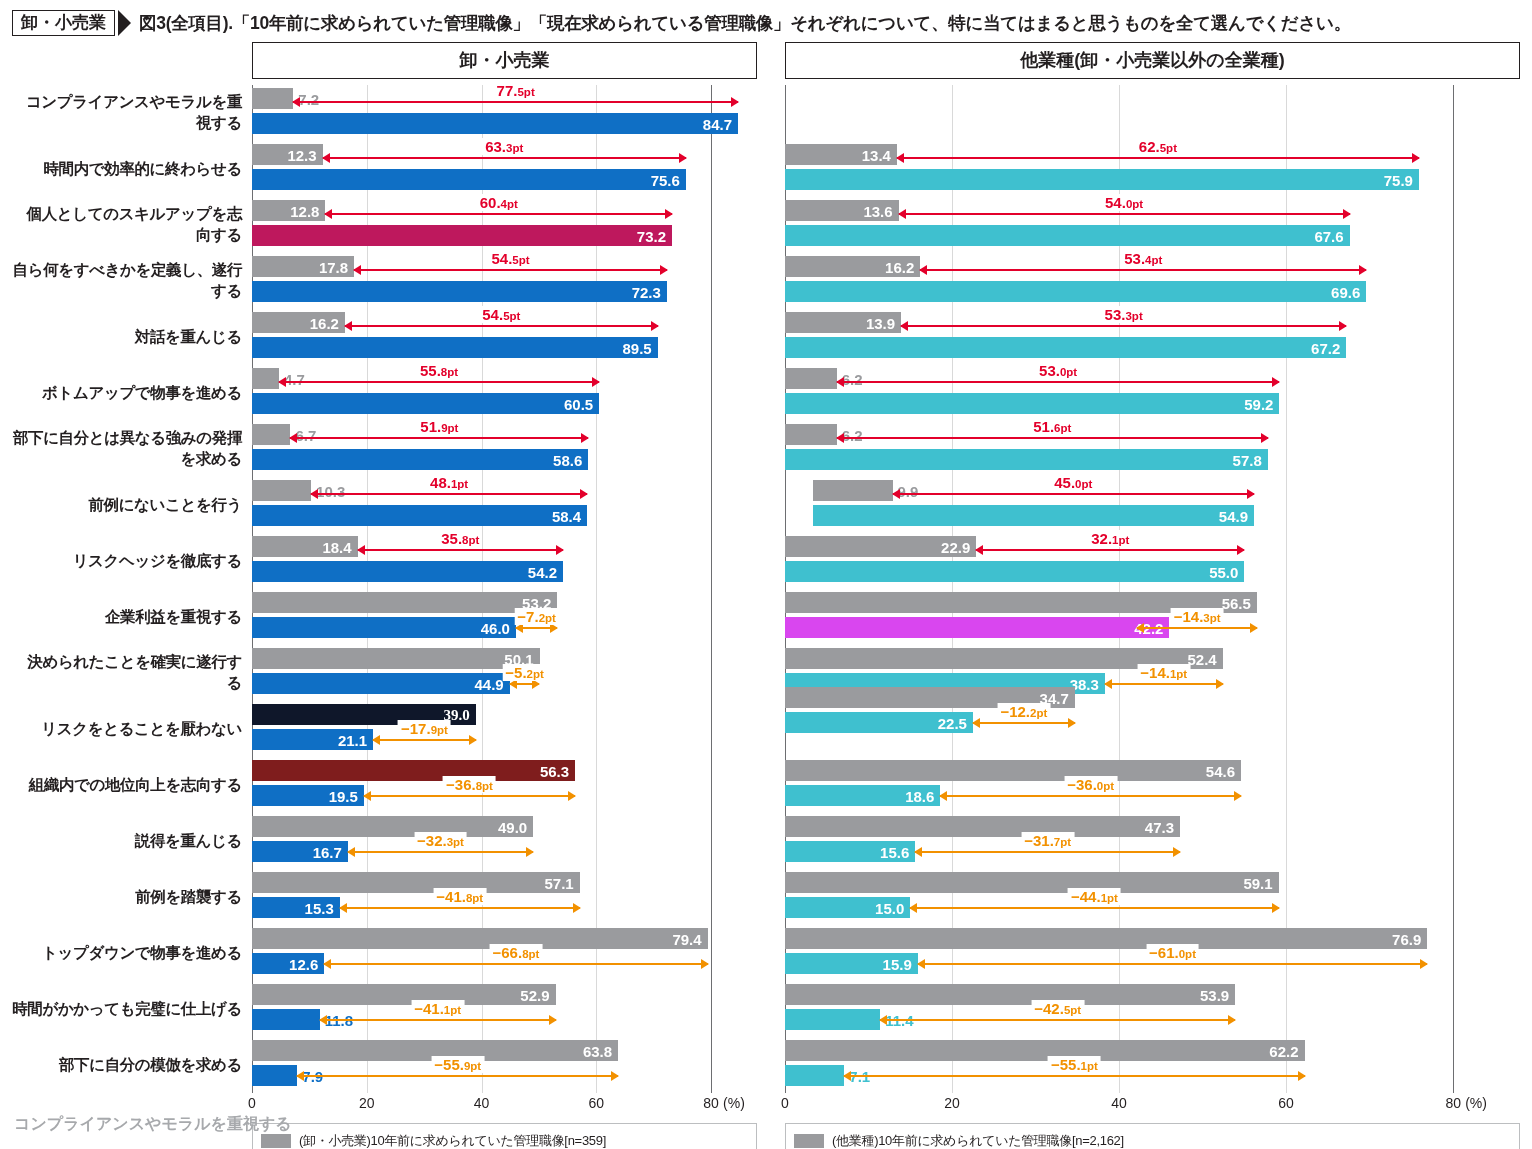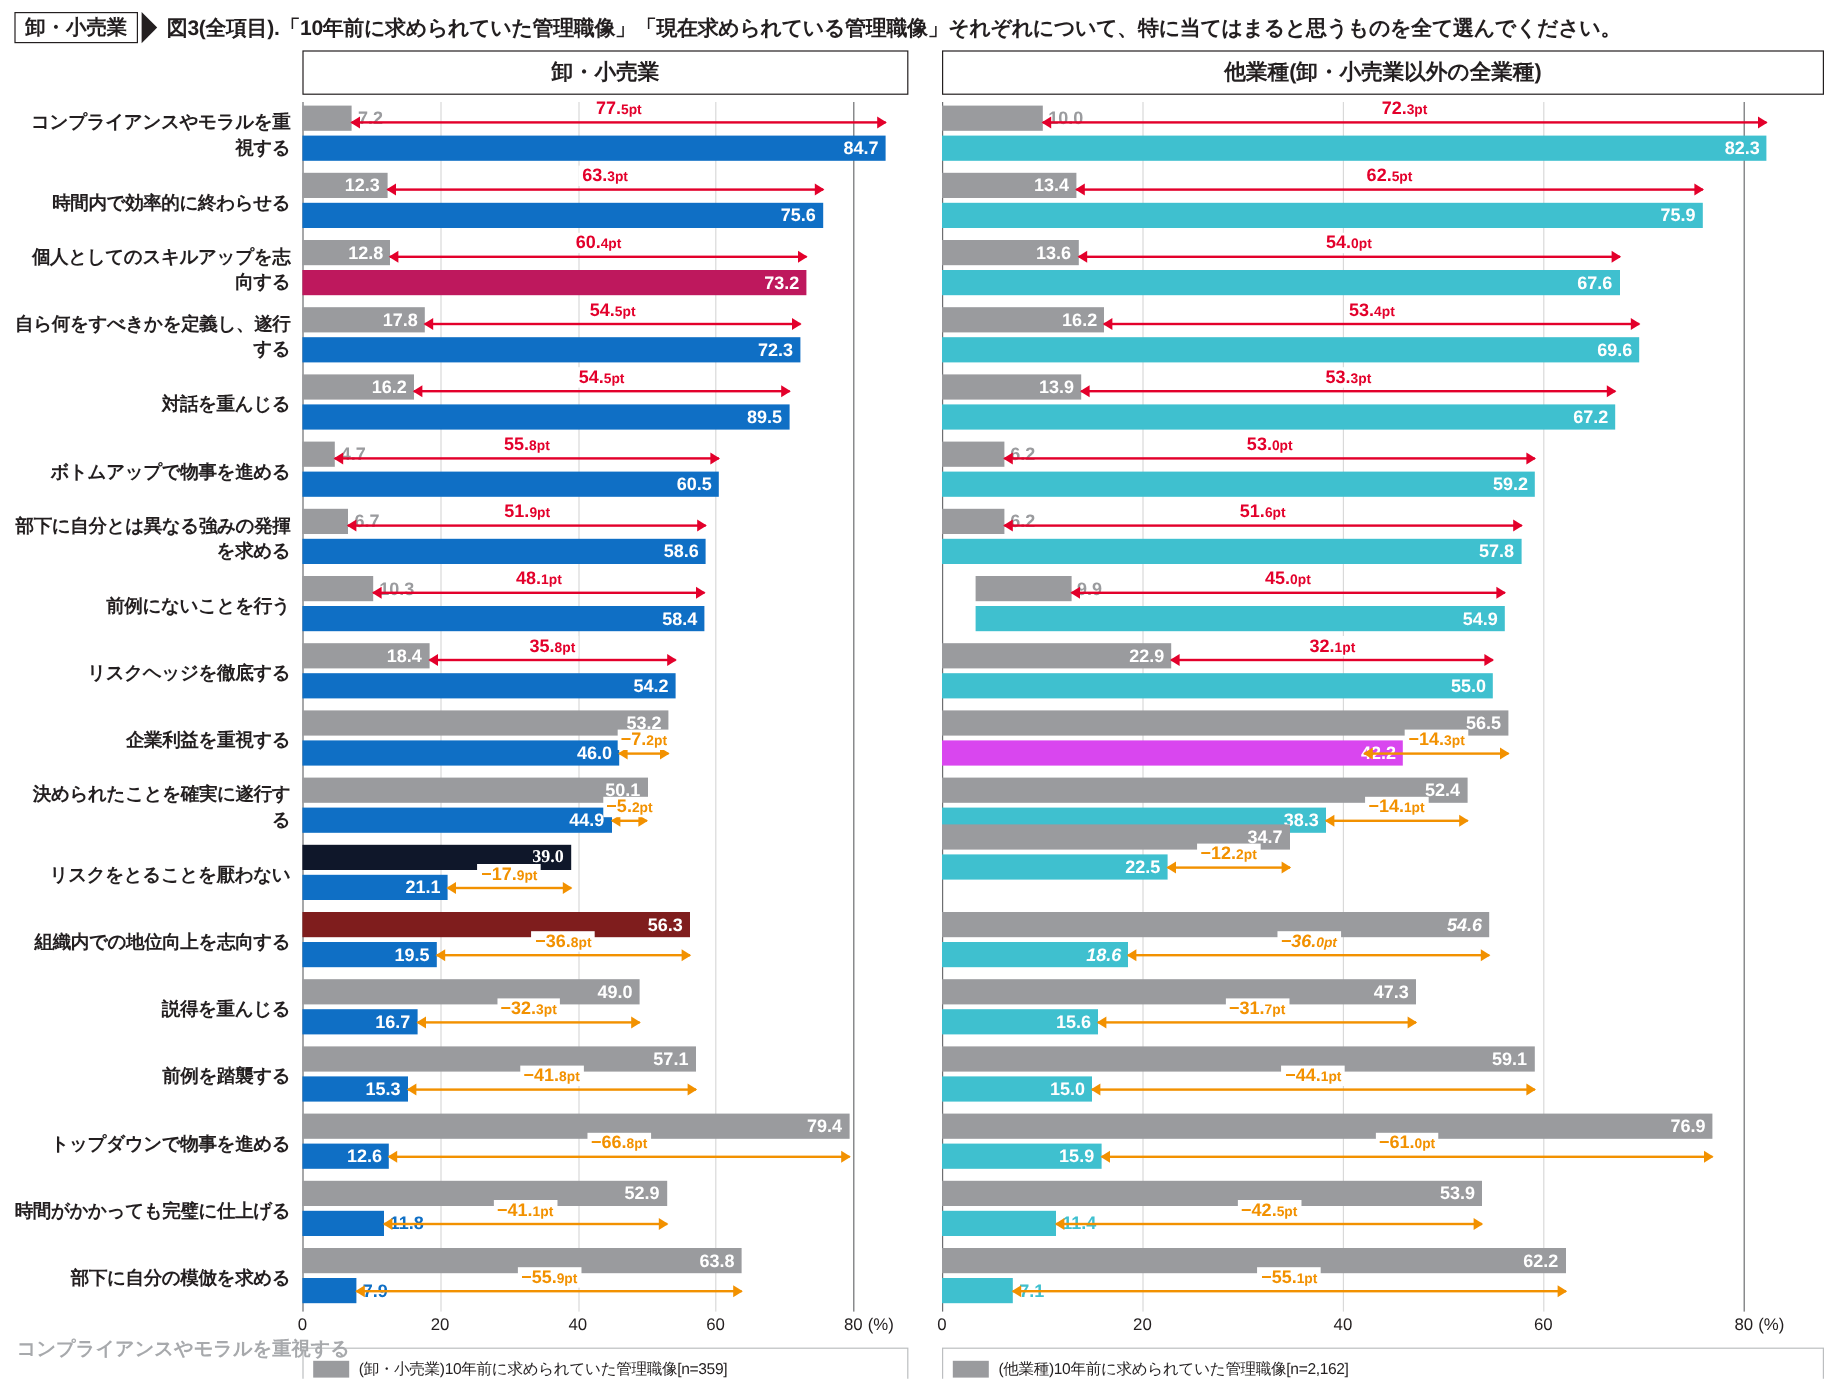--- a/index.html
+++ b/index.html
@@ -412,34 +412,20 @@
   <div class="panel">
     <div class="chartrow">
       <div class="ptitle-spacer r"></div>
       <div class="plotcol right">
         <div class="plotarea" id="plot1" style="height: 1008px;">
             <div class="grid zero" style="left: 0%;"></div>
             <div class="grid" style="left: 22.7273%;"></div>
             <div class="grid" style="left: 45.4545%;"></div>
             <div class="grid" style="left: 68.1818%;"></div>
             <div class="grid last" style="left: 90.9091%;"></div>
-            <div class="rowgroup" style="top: 0px; position: absolute; left: 0px; right: 0px;">
-              <div class="bar past" style="left: 0px; width: 11.3636%; background: rgb(154, 155, 158);">
-                <span class="v outside">10.0</span>
-              </div>
-              <div class="bar now" style="left: 0px; width: 93.5227%; background: rgb(63, 192, 207);">
-                <span class="v">82.3</span>
-              </div>
-              <div class="delta" style="left: 11.3636%; width: 82.1591%; top: 16px; color: rgb(227, 0, 43);">
-                <div class="deltaline" style="left: 0px; right: 0px; background: currentcolor;"></div>
-                <div class="ah l"></div>
-                <div class="ah r"></div>
-                <div class="deltalbl" style="left: 50%; background: rgb(255, 255, 255); padding: 0px 3px;"><span>72.</span><span class="pt">3pt</span></div>
-              </div>
-            </div>
             <div class="rowgroup" style="top: 56px; position: absolute; left: 0px; right: 0px;">
               <div class="bar past" style="left: 0px; width: 15.2273%; background: rgb(154, 155, 158);">
                 <span class="v">13.4</span>
               </div>
               <div class="bar now" style="left: 0px; width: 86.25%; background: rgb(63, 192, 207);">
                 <span class="v">75.9</span>
               </div>
               <div class="delta" style="left: 15.2273%; width: 71.0227%; top: 16px; color: rgb(227, 0, 43);">
                 <div class="deltaline" style="left: 0px; right: 0px; background: currentcolor;"></div>
                 <div class="ah l"></div>
@@ -580,21 +566,21 @@
               <div class="bar now" style="left: 0px; width: 25.5682%; background: rgb(63, 192, 207);">
                 <span class="v">22.5</span>
               </div>
               <div class="delta" style="left: 25.5682%; width: 13.8636%; top: 38px; color: rgb(242, 145, 0);">
                 <div class="deltaline" style="left: 0px; right: 0px; background: currentcolor;"></div>
                 <div class="ah l"></div>
                 <div class="ah r"></div>
                 <div class="deltalbl" style="left: 50%; background: rgb(255, 255, 255); padding: 0px 3px;"><span>−12.</span><span class="pt">2pt</span></div>
               </div>
             </div>
-            <div class="rowgroup" style="top: 672px; position: absolute; left: 0px; right: 0px; font-style: italic;">
+            <div class="rowgroup" style="top: 672px; position: absolute; left: 0px; right: 0px;">
               <div class="bar past" style="left: 0px; width: 62.0455%; background: rgb(154, 155, 158);">
                 <span class="v">54.6</span>
               </div>
               <div class="bar now" style="left: 0px; width: 21.1364%; background: rgb(63, 192, 207);">
                 <span class="v">18.6</span>
               </div>
               <div class="delta" style="left: 21.1364%; width: 40.9091%; top: 38px; color: rgb(242, 145, 0);">
                 <div class="deltaline" style="left: 0px; right: 0px; background: currentcolor;"></div>
                 <div class="ah l"></div>
                 <div class="ah r"></div>

